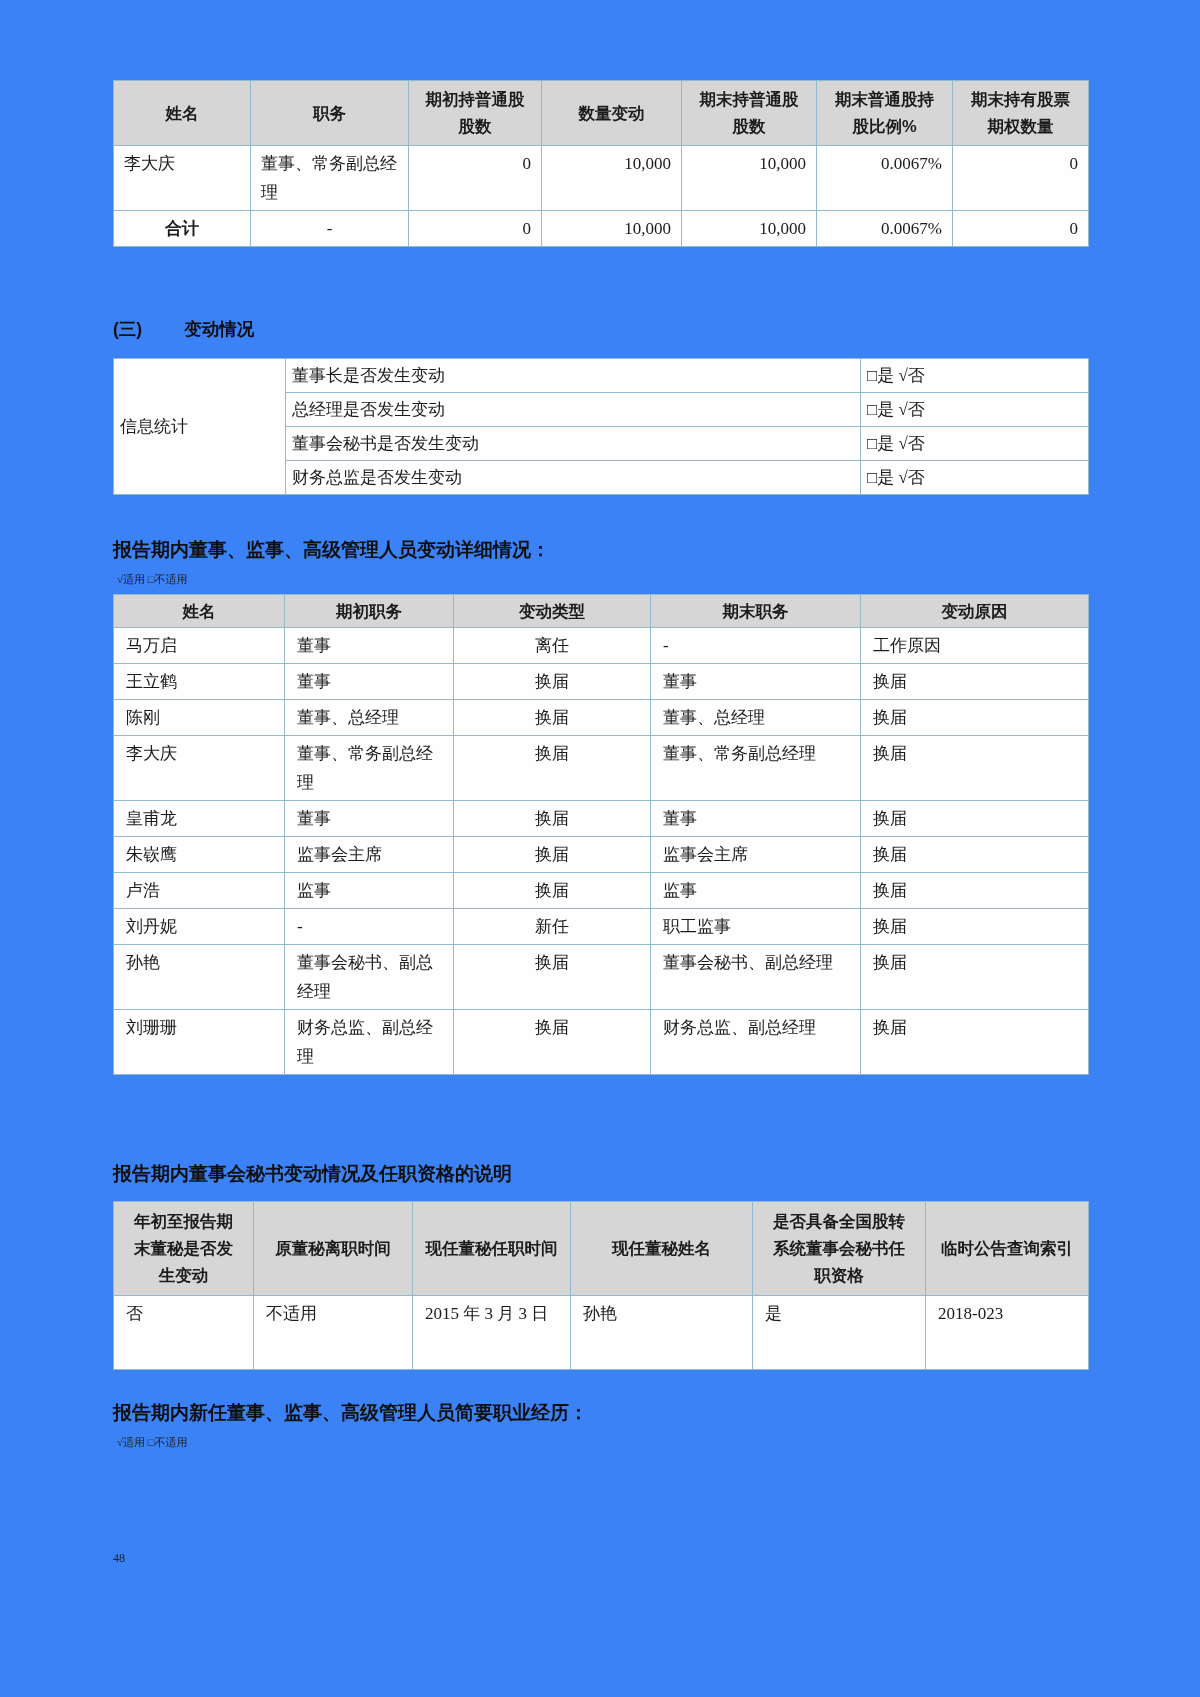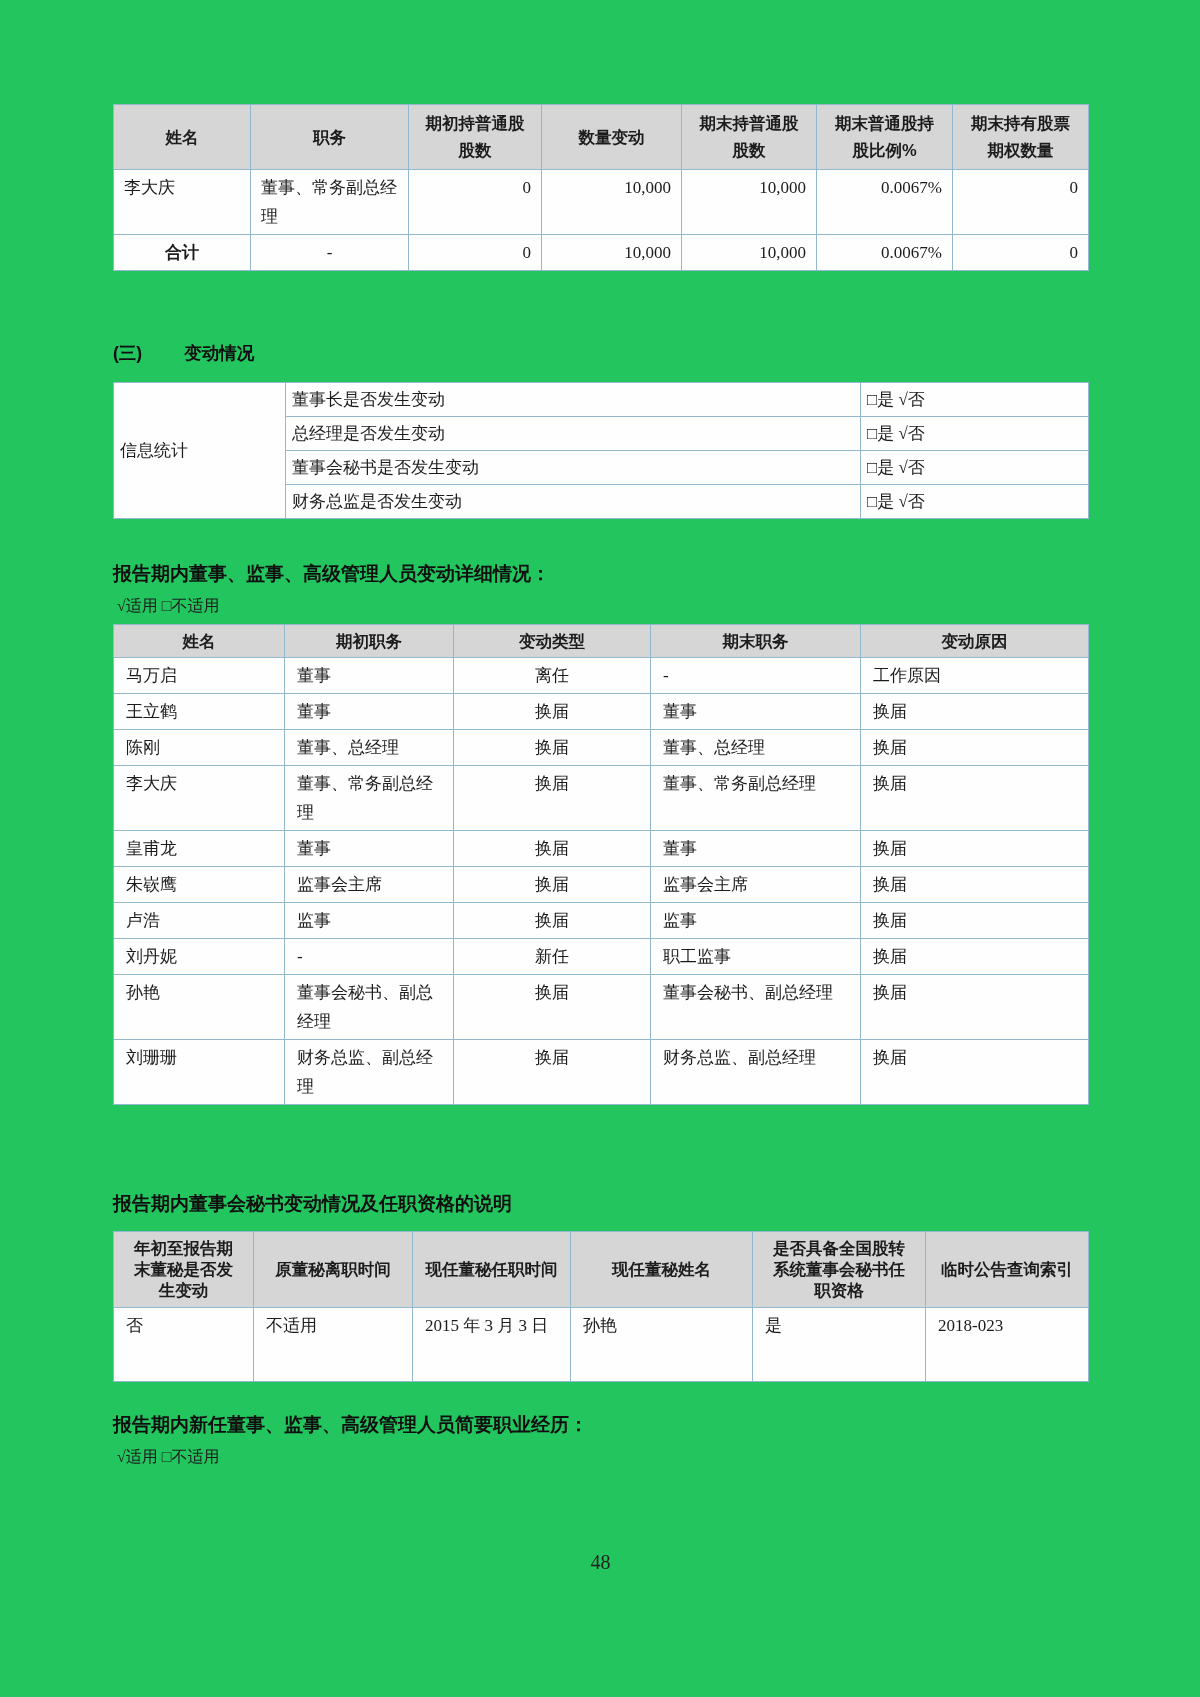--- a/index.html
+++ b/index.html
@@ -1,24 +1,24 @@
 <!DOCTYPE html>
 <html><head>
 <meta charset="utf-8">
 <style>
   * { margin: 0; padding: 0; box-sizing: border-box; }
   html, body { background: #ffffff; }
   .page {
     position: relative;
     width: 1200px;
     height: 1697px;
-    background: #22c55e;
+    background: #3b82f6;
     font-family: "Liberation Serif", "DejaVu Serif", serif;
     color: #1c1c1c;
-    padding: 104px 0 0 113px;
+    padding: 80px 0 0 113px;
     overflow: hidden;
   }
   .content { width: 975px; }
 
   table.tbl {
     border-collapse: collapse;
     table-layout: fixed;
     width: 975px;
     font-size: 17px;
     color: #1c1c1c;
@@ -63,42 +63,42 @@
   .t2 { margin-top: 17px; }
   .t2 td { text-align: left; vertical-align: middle; line-height: 33px; padding: 0 6px; }
 
   .block-heading {
     font-family: "Liberation Sans", "DejaVu Sans", sans-serif;
     font-weight: bold;
     font-size: 19px;
     color: #0f0f0f;
   }
   .h-detail { margin-top: 42px; }
-  .applicability { margin-top: 9px; font-size: 16px; padding-left: 4px; }
+  .applicability { margin-top: 9px; font-size: 11px; padding-left: 4px; }
 
   
   .t3 { margin-top: 7px; }
   .t3 th { line-height: 24px; padding: 4px 6px; }
   .t3 td { line-height: 29px; }
 
   
   .h-secretary { margin-top: 86px; }
   .t4 { margin-top: 14px; }
-  .t4 th { padding: 6px 12px; line-height: 21px; }
+  .t4 th { padding: 6px 12px; line-height: 27px; }
   .t4 td { height: 74px; }
 
   .h-new { margin-top: 30px; }
 
   .page-num {
     position: absolute;
     top: 1551px;
     left: 113px;
     width: 975px;
-    text-align: center;
-    font-size: 20px;
+    text-align: left;
+    font-size: 12px;
     color: #222;
   }
 </style>
 </head>
 <body>
 
 <div class="page">
   <div class="content">
 
     <table class="tbl t1">

